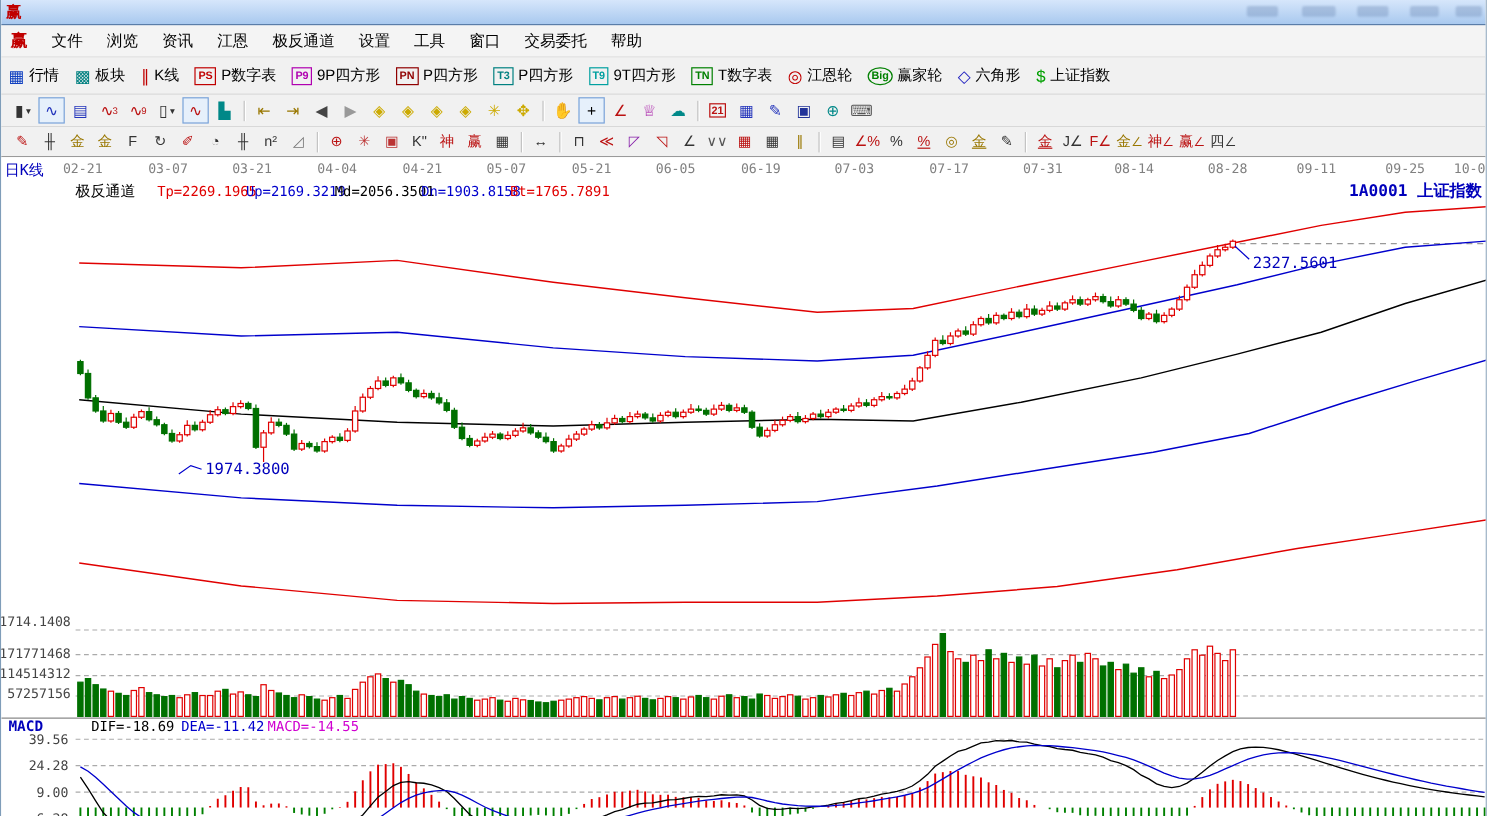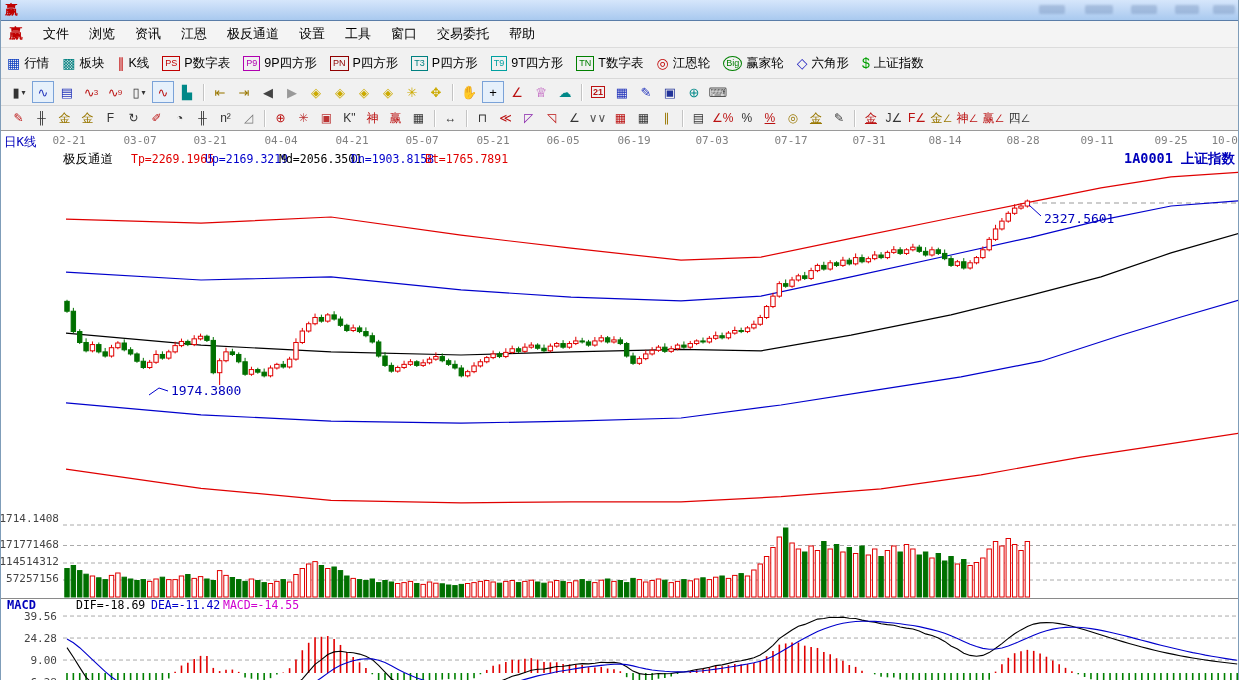--- a/index.html
+++ b/index.html
@@ -13,21 +13,21 @@
   #titlebar .title{font-size:12px;color:#111;}
   .ghost{position:absolute;top:5px;height:9px;border-radius:2px;background:rgba(90,120,165,.30);filter:blur(1px);}
   
   #menubar{height:26px;background:#f4f4f4;border-bottom:1px solid #dcdcdc;display:flex;align-items:center;}
   #menubar .logo{color:#c00000;font-weight:bold;font-size:14px;margin:0 10px 0 8px;}
   .menu-item{padding:3px 10px;font-size:13px;cursor:default;}
   
   #toolbar-main{height:30px;background:#f1f1f1;border-bottom:1px solid #d8d8d8;display:flex;align-items:center;padding-left:6px;}
   .t1{display:flex;align-items:center;gap:4px;margin-right:13px;cursor:default;}
   .t1 .glyph{font-size:14px;line-height:14px;}
-  .t1 .badge{border:1px solid currentColor;font-size:9px;font-weight:normal;padding:0 2px;height:13px;line-height:13px;}
+  .t1 .badge{border:1px solid currentColor;font-size:9px;font-weight:bold;padding:0 2px;height:13px;line-height:13px;}
   .t1 .badge.round{border-radius:50%;}
   .t1 .lbl{font-size:12.5px;color:#000;}
   #toolbar-edit{height:26px;background:#f1f1f1;border-bottom:1px solid #d8d8d8;display:flex;align-items:center;padding-left:6px;}
   #toolbar-draw{height:24px;background:#f1f1f1;border-bottom:1px solid #9a9a9a;display:flex;align-items:center;padding-left:6px;}
   .tb-btn{display:flex;align-items:center;justify-content:center;min-width:20px;height:20px;
           border:1px solid transparent;margin:0 1px;font-size:13px;cursor:default;white-space:nowrap;}
   #toolbar-draw .tb-btn{height:18px;min-width:19px;font-size:12px;}
   .tb-btn.sel{border:1px solid #7aa2d8;background:#e6f0fb;}
   .tb-btn .sub{font-size:8px;margin-left:-1px;}
   .tb-btn .dd{font-size:8px;color:#333;margin-left:2px;}

